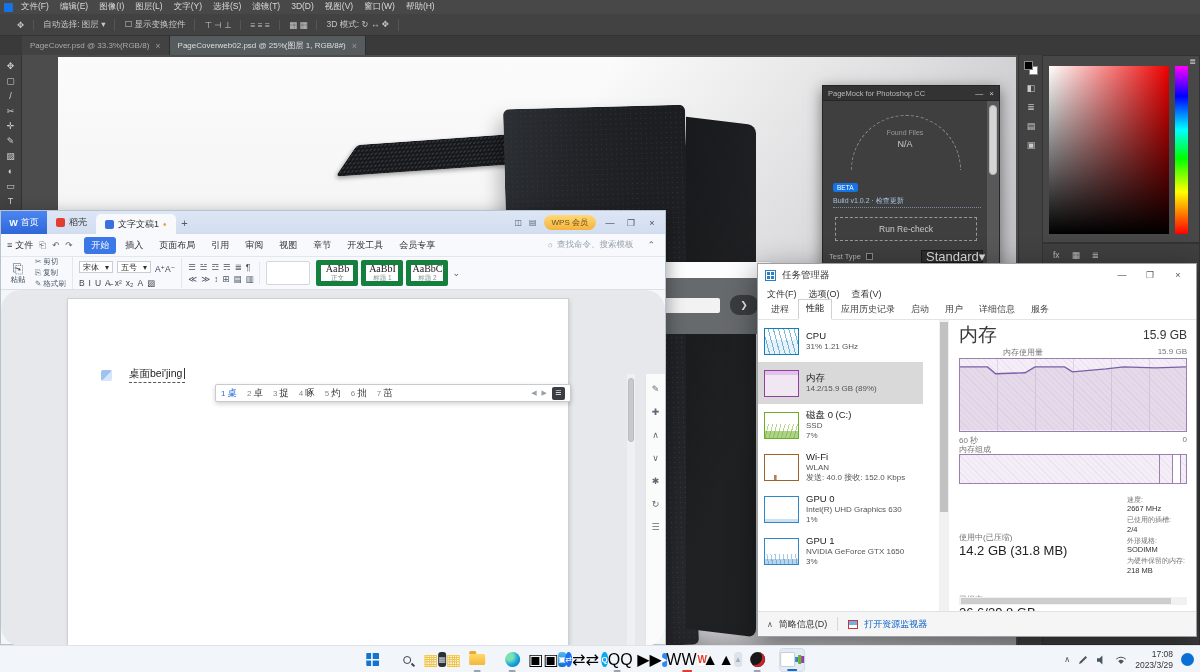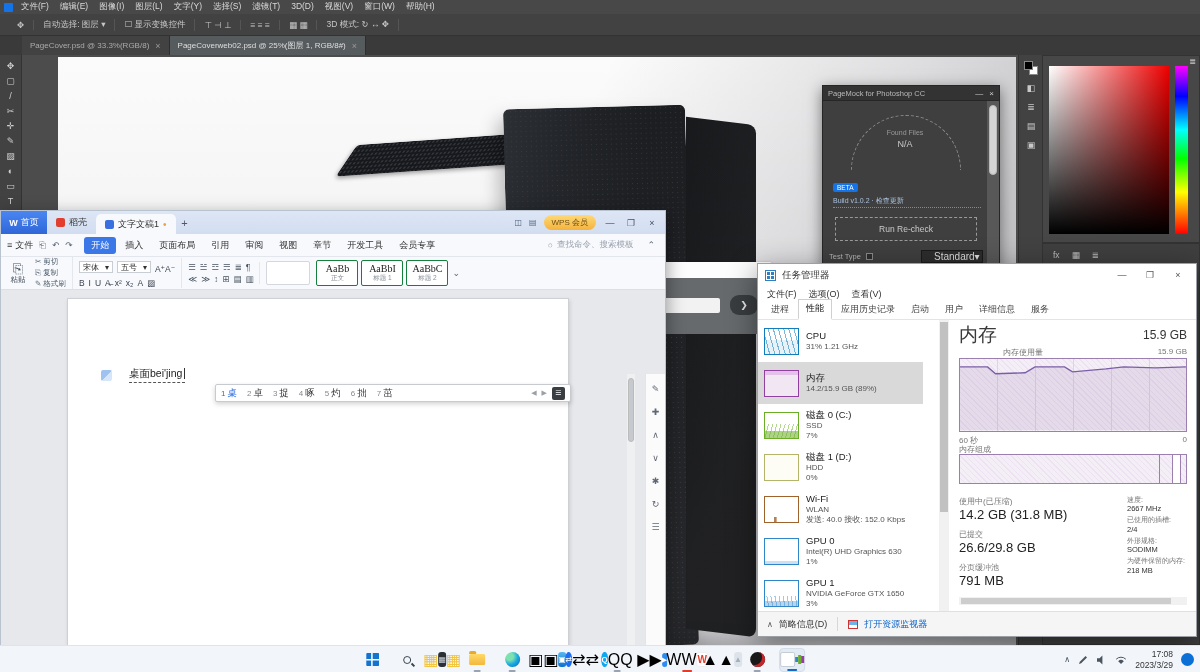--- a/index.html
+++ b/index.html
@@ -52,21 +52,21 @@
   .plg-body{position:absolute;left:0;top:15px;right:12px;bottom:0;}
   .gauge{position:absolute;left:28px;top:14px;width:110px;height:55px;border:1px dashed #8a8a8a;border-bottom:none;border-radius:110px 110px 0 0;}
   .gauge-label{position:absolute;left:0;top:28px;width:100%;text-align:center;font-size:7px;color:#9a9a9a;}
   .gauge-value{position:absolute;left:0;top:38px;width:100%;text-align:center;font-size:9px;color:#c7c7c7;}
   .beta{position:absolute;left:10px;top:82px;background:#1473e6;color:#fff;font-size:6.5px;padding:1px 4px;border-radius:2px;}
   .upd{position:absolute;left:10px;top:95px;right:6px;font-size:7px;color:#a8c0dc;border-bottom:1px dotted #7b8aa0;padding-bottom:1px;white-space:nowrap;overflow:hidden;}
   .runbtn{position:absolute;left:12px;top:116px;right:10px;height:24px;border:1px dashed #999;color:#c9c9c9;font-size:8.5px;display:flex;align-items:center;justify-content:center;}
   .plg-bottom{position:absolute;left:6px;bottom:6px;right:4px;display:flex;align-items:center;gap:5px;}
   .plg-bottom .lbl{font-size:7.5px;color:#b5b5b5;}
   .plg-check{width:7px;height:7px;border:1px solid #888;background:#2d2d2d;}
-  .plg-dd{margin-left:auto;width:62px;height:13px;background:#2d2d2d;border:1px solid #1a1a1a;color:#ddd;font-size:10px;display:flex;align-items:center;justify-content:space-between;padding:0 12px;}
+  .plg-dd{margin-left:auto;width:62px;height:13px;background:#2d2d2d;border:1px solid #1a1a1a;color:#ddd;font-size:13px;display:flex;align-items:center;justify-content:space-between;padding:0 4px;}
   .plg-scroll{position:absolute;right:0;top:15px;width:12px;bottom:0;background:#585858;}
   .plg-scroll .thumb{position:absolute;left:2px;top:4px;width:8px;height:70px;background:#d4d4d4;border-radius:4px;}
 
   
   #popup{position:absolute;left:648px;top:262px;width:124px;height:72px;z-index:3;}
   .pop-head{height:16px;background:#fdfdfd;border-radius:2px;box-shadow:0 1px 3px rgba(0,0,0,.4);display:flex;align-items:center;justify-content:flex-end;padding:0 5px;}
   .pop-head .g{font-size:9px;color:#444;}
   .pop-body{position:absolute;left:0;top:16px;width:124px;height:56px;background:#666a6d;}
   .pop-input{position:absolute;left:8px;top:20px;width:64px;height:15px;border:none;background:#f2f2f2;border-radius:2px;font-size:8px;padding:0 3px;}
   .pop-btn{position:absolute;left:82px;top:17px;width:28px;height:20px;background:#3a3d40;border-radius:9px;color:#e6e6e6;font-size:9px;display:flex;align-items:center;justify-content:center;}
@@ -102,25 +102,25 @@
   .rb-col{display:flex;flex-direction:column;gap:1px;flex:none;padding-right:6px;border-right:1px solid #e4e7ec;margin-right:6px;}
   .rb-small{font-size:7.5px;color:#51606f;white-space:nowrap;}
   .rb-font{display:flex;flex-direction:column;gap:2px;flex:none;border-right:1px solid #e4e7ec;padding-right:6px;margin-right:6px;}
   .rb-row{display:flex;align-items:center;gap:4px;}
   .rb-select{border:1px solid #c9cdd4;background:#fff;font-size:8px;color:#333;padding:0 3px;display:flex;align-items:center;gap:6px;height:12px;white-space:nowrap;}
   .rb-btn{font-size:8.5px;color:#3c4350;}
   .rb-para{display:flex;flex-direction:column;gap:2px;flex:none;border-right:1px solid #e4e7ec;padding-right:6px;margin-right:6px;}
   .rb-glyph{font-size:8.5px;color:#47525f;}
   .rb-minibox{width:44px;height:24px;background:#fff;border:1px solid #d4d7dd;border-radius:2px;flex:none;margin-right:6px;}
   .rb-styles{display:flex;gap:3px;flex:none;}
-  .rb-style{width:42px;height:26px;background:#fff;border:1px solid #15803d;border-radius:2px;display:flex;flex-direction:column;align-items:center;justify-content:center;}
+  .rb-style{width:42px;height:26px;background:#fff;border:5px solid #15803d;border-radius:2px;display:flex;flex-direction:column;align-items:center;justify-content:center;}
   .rb-style .s{font-size:10px;color:#222;font-family:"Liberation Serif","DejaVu Serif",serif;line-height:11px;}
   .rb-style .n{font-size:6.5px;color:#8a8f98;}
   .rb-more{margin-left:4px;font-size:9px;color:#5a6473;}
-  .wps-doc{position:absolute;left:0;top:79px;width:100%;height:356px;background:#e6e8eb;overflow:hidden;}
+  .wps-doc{position:absolute;left:0;top:79px;width:100%;height:356px;background:#e6e8eb;overflow:hidden;border-radius:20px;}
   .wps-page{position:absolute;left:66px;top:8px;width:502px;height:400px;background:#fff;border:1px solid #cdd0d4;box-shadow:1px 2px 4px rgba(0,0,0,.12);}
   .para-handle{position:absolute;left:100px;top:80px;width:11px;height:11px;background:linear-gradient(135deg,#9ec3f0 50%,#d6e6fa 50%);border-radius:2px;}
   .composition{position:absolute;left:128px;top:77px;font-size:10.5px;color:#222;border-bottom:1px dashed #555;padding-bottom:1px;white-space:nowrap;}
   .caret{display:inline-block;width:1px;height:11px;background:#333;vertical-align:-2px;margin-left:2px;}
   .ime{position:absolute;left:214px;top:94px;width:356px;height:18px;background:#fff;border:1px solid #c7cacf;border-radius:2px;box-shadow:0 2px 5px rgba(0,0,0,.18);display:flex;align-items:center;padding:0 5px;gap:8px;}
   .cand{display:flex;align-items:baseline;gap:2px;font-size:9.5px;color:#333;white-space:nowrap;}
   .cand .num{font-size:8px;color:#888;}
   .cand.active .num,.cand.active .char{color:#2d6ce0;}
   .ime-pager{margin-left:auto;display:flex;gap:5px;color:#9aa0a8;font-size:7px;align-items:center;}
   .ime-tool{width:13px;height:13px;background:#3a3d42;color:#fff;border-radius:2px;font-size:7px;display:flex;align-items:center;justify-content:center;}
@@ -162,21 +162,21 @@
   .tm-total{position:absolute;right:9px;top:8px;font-size:12px;color:#333;}
   .tm-lbl{position:absolute;font-size:8px;color:#767676;}
   .tm-graph{position:absolute;left:10px;top:38px;right:9px;height:74px;border:1px solid #9b7fae;background:repeating-linear-gradient(45deg,#f4eef7 0 3px,#ece2f1 3px 4px);}
   .tm-graph .grid{position:absolute;inset:0;background:repeating-linear-gradient(to right,transparent 0 37px,#dfd3e6 37px 38px);}
   .tm-graph svg{position:absolute;inset:0;}
   .tm-combar{position:absolute;left:10px;top:134px;right:9px;height:30px;border:1px solid #9b7fae;background:repeating-linear-gradient(45deg,#f4eef7 0 3px,#ece2f1 3px 4px);}
   .tm-combar .gap{position:absolute;top:0;bottom:0;left:88%;width:1px;background:#9b7fae;}
   .tm-combar .free{position:absolute;top:0;bottom:0;left:94%;width:4%;background:#fff;border-left:1px solid #9b7fae;border-right:1px solid #9b7fae;}
   .tm-stats{position:absolute;left:10px;top:176px;right:70px;display:grid;grid-template-columns:110px 1fr;column-gap:8px;}
   .tm-stat{margin-bottom:7px;}
-  .tm-stat .lb{font-size:8px;color:#767676;}
+  .tm-stat .lb{font-size:8px;color:#767676;margin-top:36px;}
   .tm-stat .vl{font-size:13px;color:#222;}
   .tm-hw{position:absolute;right:5px;top:176px;width:64px;}
   .tm-hwrow{margin-bottom:3px;line-height:1.2;}
   .tm-hwrow .lb{font-size:7px;color:#767676;}
   .tm-hwrow .vl{font-size:7.5px;color:#333;}
   .tm-hscroll{position:absolute;left:10px;right:9px;bottom:6px;height:8px;background:#f1f1f1;}
   .tm-hscroll .thumb3{position:absolute;left:2px;top:1px;width:92%;height:6px;background:#cdcdcd;}
   .tm-footer{position:absolute;left:0;bottom:0;width:100%;height:25px;border-top:1px solid #e0e0e0;background:#f5f5f5;display:flex;align-items:center;gap:6px;padding:0 9px;}
   .tm-footer .col{font-size:8px;color:#555;}
   .tm-brief{font-size:9px;color:#333;}
@@ -585,28 +585,20 @@
         </div>
         <div class="tm-item">
           <span class="thumb thumb-disk0"></span>
           <span class="txt">
             <span class="nm">磁盘 0 (C:)</span>
             <span class="l1">SSD</span>
             <span class="l2">7%</span>
           </span>
         </div>
         <div class="tm-item">
-          <span class="thumb thumb-disk1"></span>
-          <span class="txt">
-            <span class="nm">磁盘 1 (D:)</span>
-            <span class="l1">HDD</span>
-            <span class="l2">0%</span>
-          </span>
-        </div>
-        <div class="tm-item">
           <span class="thumb thumb-wifi"></span>
           <span class="txt">
             <span class="nm">Wi-Fi</span>
             <span class="l1">WLAN</span>
             <span class="l2">发送: 40.0 接收: 152.0 Kbps</span>
           </span>
         </div>
         <div class="tm-item">
           <span class="thumb thumb-gpu0"></span>
           <span class="txt">

